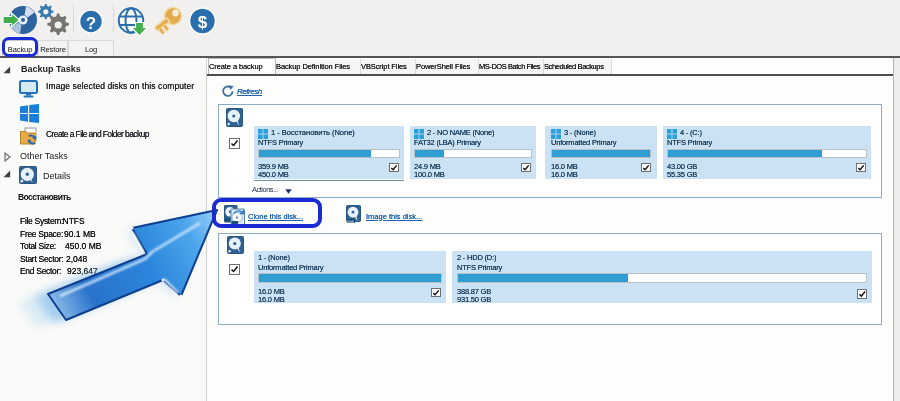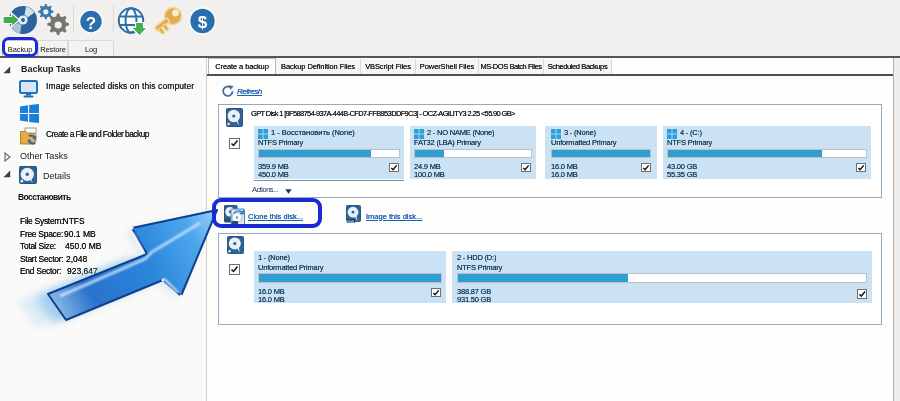--- a/index.html
+++ b/index.html
@@ -13,21 +13,21 @@
 .sep{top:5px;width:1px;height:28px;background:#dcdad6}
 
 #sidebar{left:0;top:58px;width:206px;height:343px;background:#fafaf8}
 #sidesep{left:206px;top:58px;width:1px;height:343px;background:#d2d0cd}
 .sbhead{font-size:9px;font-weight:bold;color:#1c1c1e;white-space:nowrap}
 .sbitem{font-size:8.5px;color:#202026;line-height:10.9px;white-space:nowrap;text-shadow:0 0 0.3px #202026}
 .dlabel{font-size:8.5px;color:#141414;white-space:nowrap;text-shadow:0 0 0.3px #141414}
 
 #content{left:207px;top:58px;width:686px;height:343px;background:#fdfdfc}
 #gutter{left:893px;top:58px;width:7px;height:343px;background:#efeeec;border-left:1px solid #b4b2af}
-.ctab{top:59px;height:15px;font-size:7.5px;letter-spacing:-0.1px;color:#1c1c1c;line-height:15px;background:#f7f6f4;text-shadow:0 0 0.3px #1c1c1c;border-right:1px solid #dcdad7;box-sizing:border-box;text-align:center;white-space:nowrap;overflow:hidden}
+.ctab{top:59px;height:15px;font-size:7.5px;letter-spacing:-0.1px;color:#1c1c1c;line-height:15px;background:#f7f6f4;text-shadow:0 0 0.3px #1c1c1c;border-right:1px solid #dcdad7;box-sizing:border-box;text-align:left;white-space:nowrap;overflow:hidden}
 #ctabline{left:207px;top:74px;width:686px;height:2px;background:#4e4e50}
 .diskbox{border:1px solid #8cadc4;background:#fff}
 .card{background:#cbe2f4;box-sizing:border-box}
 .ctext{font-size:7.5px;letter-spacing:-0.2px;color:#1c3f5e;white-space:nowrap;text-shadow:0 0 0.3px #1c3f5e}
 .bar{background:#fff;border:1px solid #b9c1c7;box-sizing:border-box}
 .barfill{background:#2f9fd3;height:100%}
 .link{font-size:7.5px;letter-spacing:0px;color:#1d62ae;text-decoration:underline;white-space:nowrap;text-shadow:0 0 0.3px #1d62ae}
 .hdrtext{font-size:7.5px;letter-spacing:-0.65px;color:#1e1e1e;white-space:nowrap;text-shadow:0 0 0.3px #1e1e1e}
 .anno{border:3.5px solid #1b2bd4;border-radius:9px;box-sizing:border-box}
 .cb{background:#fff;border:1px solid #6f6f6f;box-sizing:border-box}
@@ -155,21 +155,20 @@
   <div class="abs ctab" style="left:544px;width:68px;letter-spacing:-0.4px">Scheduled Backups</div>
   <div class="abs" id="ctabline"></div>
 
   <svg class="abs" style="left:221px;top:85px" width="13" height="13" viewBox="0 0 13 13">
     <path d="M9.8 2.6 A4.7 4.7 0 1 0 11.5 6.2" fill="none" stroke="#40709f" stroke-width="1.8"></path>
     <path d="M7.8 0.2 L12.6 1.2 L9.4 5.0 Z" fill="#40709f"></path>
   </svg>
   <div class="abs link" style="left:237px;top:86.5px;font-size:8px;letter-spacing:-0.45px;font-style:italic">Refresh</div>
 
   <div class="abs diskbox" style="left:218px;top:104px;width:662px;height:92px"></div>
-  <div class="abs hdrtext" style="left:251px;top:108.5px">GPT Disk 1 [9F588754-937A-444B-CFD7-FFB953DDF9C3] - OCZ-AGILITY3 2.25  &lt;55.90 GB&gt;</div>
   <svg class="abs" style="left:226px;top:107.5px" width="17" height="19" viewBox="0 0 17 19">
     <rect x="0.5" y="0.5" width="16" height="18" rx="1" fill="#2f6394" stroke="#28567f"></rect>
     <circle cx="7.8" cy="8" r="6.2" fill="#e9f1f8"></circle>
       <circle cx="7.8" cy="8" r="1.6" fill="#2f6394"></circle>
     <path d="M13 18 L8.7 10 L11 9 Z" fill="#e9f1f8"></path>
       <circle cx="2.6" cy="16" r="1.3" fill="#dfe9f2"></circle>
   </svg>
   <div class="abs cb" style="left:229px;top:137.5px;width:11px;height:11px">
     <svg width="9" height="9" viewBox="0 0 9 9" style="position:absolute;left:0;top:0">
         <path d="M1.5 4.5 L3.5 6.5 L7.5 1.5" fill="none" stroke="#111" stroke-width="1.5"></path>

